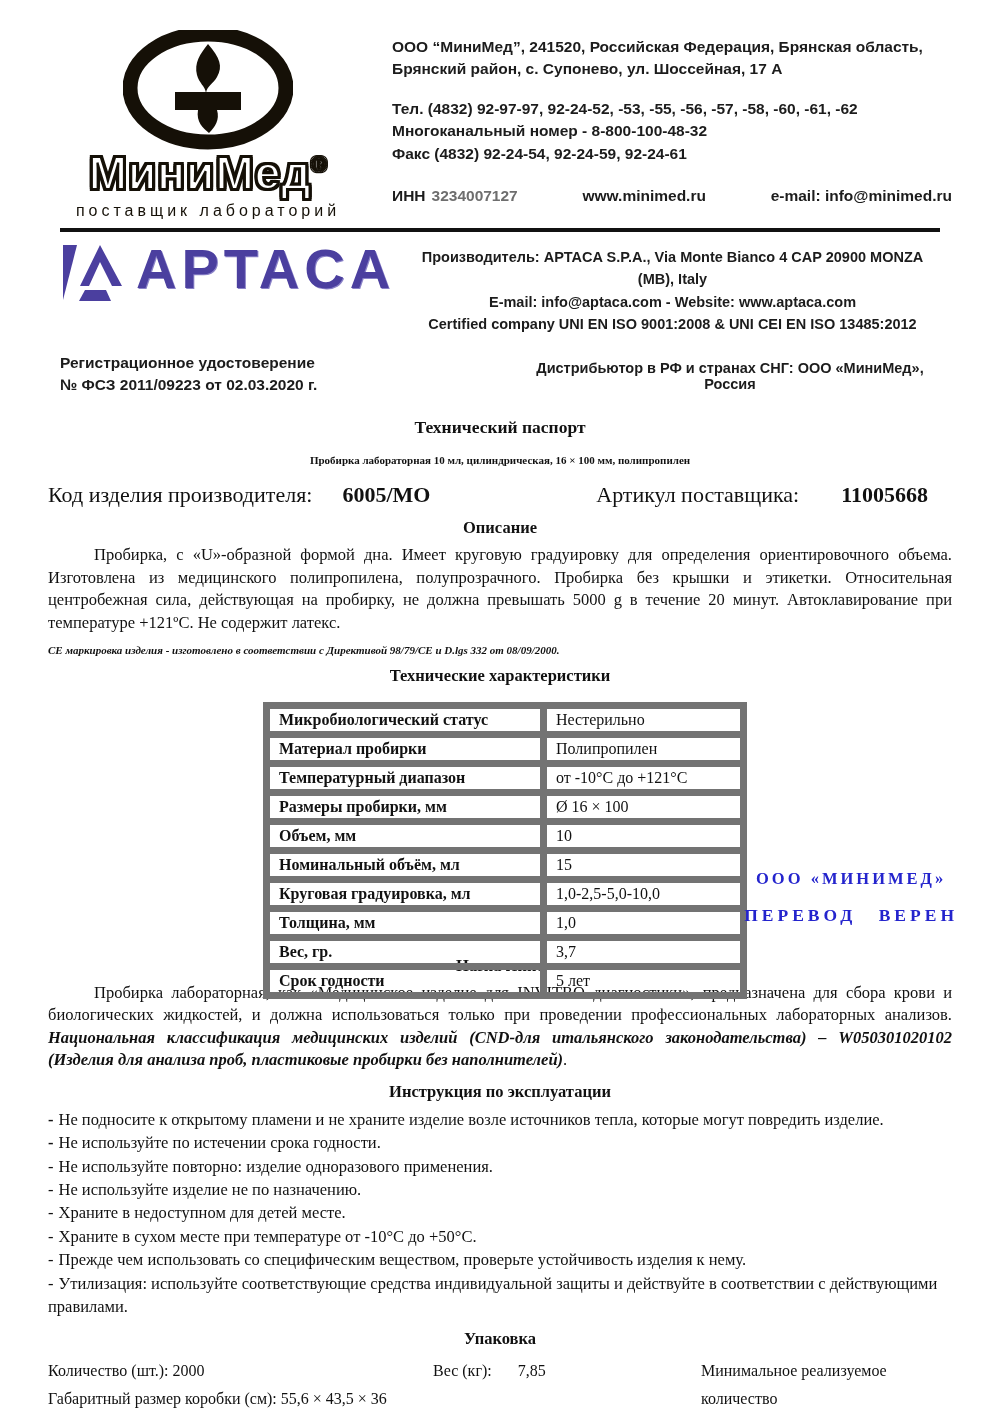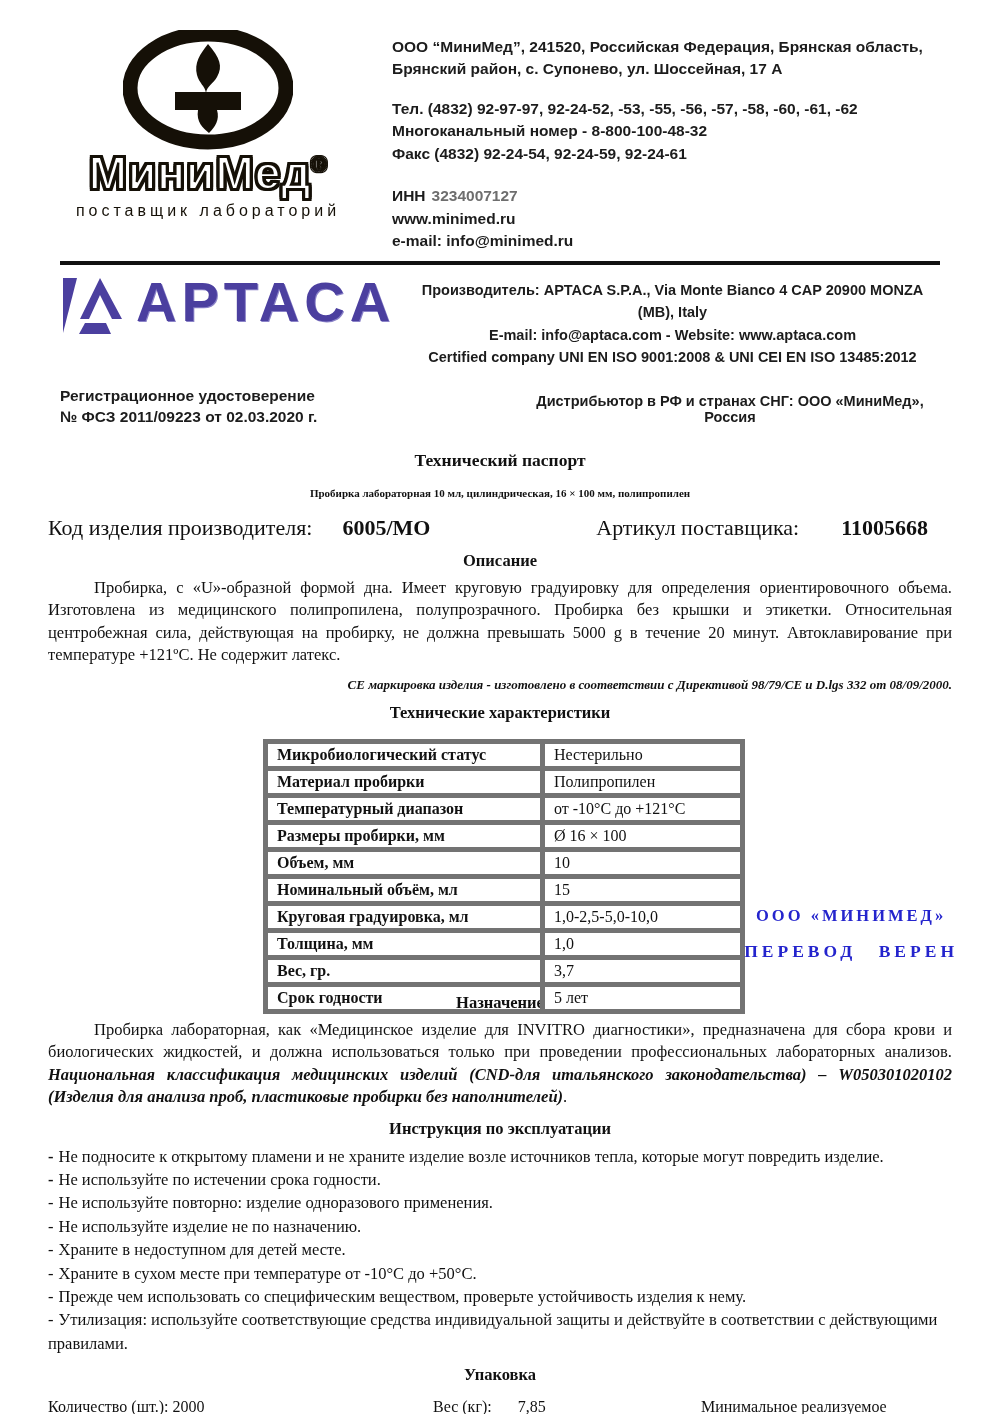--- a/index.html
+++ b/index.html
@@ -33,21 +33,21 @@
     font-family: "Liberation Sans", sans-serif;
     font-weight: normal; font-size: 16px; letter-spacing: 4px;
     color: #151007; margin-top: 6px; white-space: nowrap;
   }
   .header-contacts {
     flex: 1; padding-left: 24px; padding-top: 10px;
     font-family: "Liberation Sans", sans-serif;
     font-weight: bold; font-size: 15.5px; line-height: 1.45; color: #1c1c1c;
   }
   .hc-group { margin-bottom: 17px; }
-  .inn-row { display: flex; justify-content: space-between; align-items: baseline; margin-top: 20px; flex-direction: column; }
+  .inn-row { display: flex; justify-content: space-between; align-items: baseline; margin-top: 20px; }
   .inn-num { color: #6e6e6e; font-weight: bold; margin-left: 6px; }
 
   .divider { height: 4px; background: #111; margin: 8px 12px 10px 12px; }
 
   
   .aptaca-row { display: flex; align-items: flex-start; margin: 4px 12px 16px 12px; }
   .aptaca-logo { width: 345px; display: flex; align-items: flex-start; gap: 6px; }
   .aptaca-word {
     font-family: "Liberation Sans", sans-serif;
     font-weight: bold; font-size: 56px; line-height: 0.95;
@@ -77,31 +77,31 @@
   .code-row { display: flex; align-items: baseline; margin-top: 16px; font-size: 22px; }
   .code-row .val { font-weight: bold; }
   .code-gap { width: 30px; }
   .code-spacer { flex: 1; }
   .section-heading { text-align: center; font-weight: bold; font-size: 16.5px; margin-top: 10px; }
   .para {
     font-size: 16.5px; line-height: 1.36; text-align: justify;
     text-indent: 46px; margin-top: 6px;
   }
   .ce-note {
-    text-align: right; font-weight: bold; font-style: italic;
-    font-size: 13px; margin-top: 10px;
+    text-align: left; font-weight: bold; font-style: italic;
+    font-size: 11px; margin-top: 10px;
   }
 
   
   .specs-wrap { position: relative; margin-top: 8px; height: 252px; }
   table.specs {
     border-collapse: collapse; position: absolute; left: 215px; top: 8px;
     font-size: 16px;
   }
-  table.specs td { border: 5px solid #737373; padding: 2px 9px; height: 21px; }
+  table.specs td { border: 7px solid #737373; padding: 2px 9px; height: 21px; }
   table.specs td.lbl { font-weight: bold; width: 277px; }
   table.specs td.val { width: 200px; }
   .stamp {
     position: absolute; right: -6px; top: 168px;
     font-weight: bold; text-align: center; white-space: nowrap;
     line-height: 2.1;
   }
   .stamp-line1 { font-size: 16.5px; letter-spacing: 3px; }
   .stamp-line2 { font-size: 17.5px; letter-spacing: 4px; word-spacing: 14px; }
 

